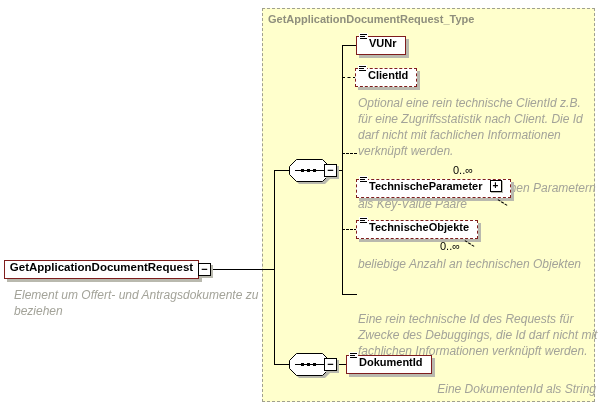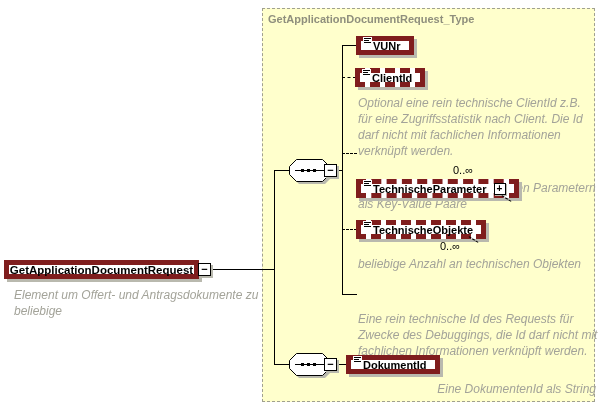--- a/index.html
+++ b/index.html
@@ -7,22 +7,22 @@
   body { font-family:"Liberation Sans", sans-serif; }
   #canvas { position:relative; width:606px; height:411px; background:#fff; overflow:hidden; }
 
   
   .type-container { position:absolute; left:262px; top:8px; width:333px; height:394px;
     background:#ffffcc; border:1px dashed #a0a090; }
   .type-title { position:absolute; left:268px; top:13px; font-size:11px; font-weight:bold;
     color:#8f8f7d; white-space:nowrap; }
 
   
-  .ebox { position:absolute; background:#fff; border:5px solid #7f1d1d; height:19px;
-    display:flex; align-items:center; padding:0 8px 0 12px; font-weight:bold; font-size:11px;
+  .ebox { position:absolute; background:#fff; border:1px solid #7f1d1d; height:19px;
+    display:flex; align-items:flex-start; padding:0 8px 0 12px; font-weight:bold; font-size:11px;
     color:#000; white-space:nowrap; box-shadow:3px 3px 0 #b9b9ae; z-index:3; }
   .ebox.dashed { border-style:dashed; }
   .root-box { font-size:11.5px; width:195px; justify-content:center; padding:0 4px; }
 
   
   .elines { position:absolute; left:2px; top:-4px; width:9px; height:9px; background:#fff;
     padding:1px 0 0 1px; }
   .elines i { display:block; height:1px; background:#000; margin-bottom:1px; }
   .elines i:nth-child(1){ width:7px; } .elines i:nth-child(2){ width:5px; } .elines i:nth-child(3){ width:7px; }
 
@@ -67,21 +67,21 @@
   <div class="hline" style="left:342px; top:45px; width:15px;"></div>
   <div class="hline dash" style="left:342px; top:77px; width:14px;"></div>
   <div class="hline dash" style="left:342px; top:153px; width:15px;"></div>
   <div class="hline dash" style="left:342px; top:229px; width:15px;"></div>
   <div class="hline" style="left:342px; top:294px; width:15px;"></div>
 
   <div class="ebox root-box" style="left:4px; top:260px;">
     <span>GetApplicationDocumentRequest</span>
   </div>
   <div class="toggle" style="left:198px; top:263px;"><span>−</span></div>
-  <div class="desc" style="left:14px; top:287px; width:250px;">Element um Offert- und Antragsdokumente zu beliebige</div>
+  <div class="desc" style="left:14px; top:287px; width:250px;">Element um Offert- und Antragsdokumente zu beziehen</div>
 
   <svg class="comp" style="left:288px; top:157px;" width="46" height="29">
     <polygon points="11,5 37,5 44,12 44,20 37,27 11,27 4,20 4,12" fill="#b9b9ae" stroke="none"></polygon>
     <polygon points="8.5,2.5 34.5,2.5 41.5,9.5 41.5,17.5 34.5,24.5 8.5,24.5 1.5,17.5 1.5,9.5" fill="#ffffff" stroke="#000000"></polygon>
     <line x1="7" y1="13.5" x2="36" y2="13.5" stroke="#000000"></line>
     <rect x="13" y="12" width="3" height="3" fill="#000000"></rect>
     <rect x="19" y="12" width="3" height="3" fill="#000000"></rect>
     <rect x="25" y="12" width="3" height="3" fill="#000000"></rect>
   </svg>
   <div class="toggle" style="left:324px; top:164px;"><span>−</span></div>

